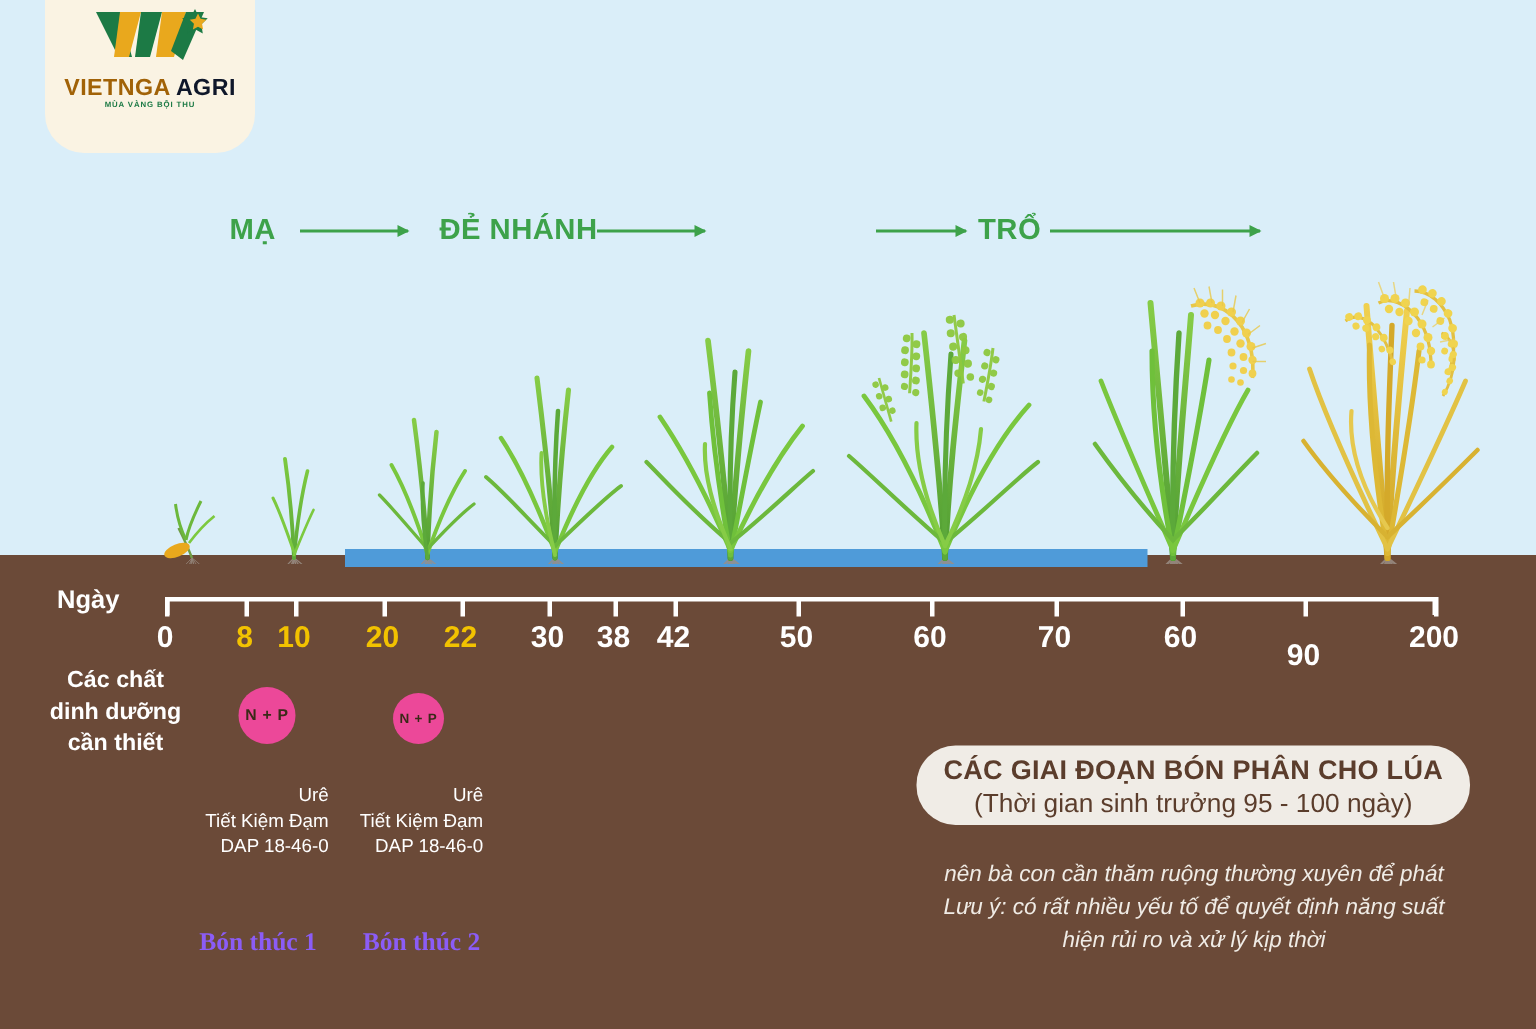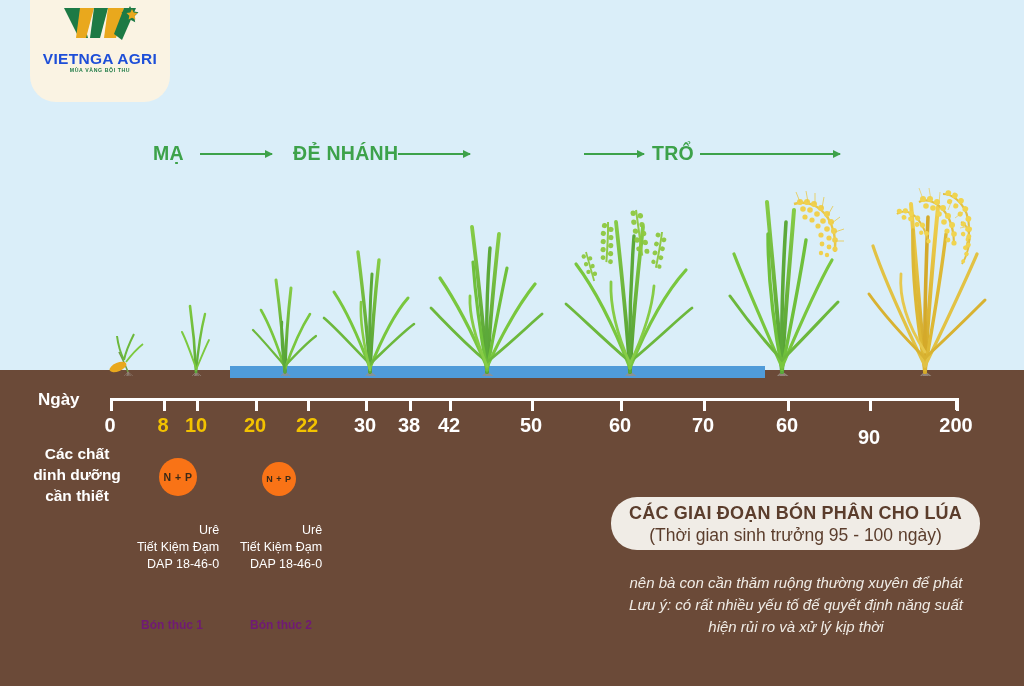--- a/index.html
+++ b/index.html
@@ -19,22 +19,22 @@
   .logo-card{
     position:absolute;left:30px;top:-28px;width:140px;height:130px;
     background:#faf3e3;border-radius:0 0 26px 26px;
   }
   .logo-mark{position:absolute;left:0;right:0;top:32px;height:48px;}
   .logo-name{
     position:absolute;left:0;right:0;top:78px;text-align:center;
     font-size:15.5px;font-weight:bold;letter-spacing:.3px;
     font-family:"Liberation Sans",sans-serif;
   }
-  .logo-name .a{color:#1d4ed8;}
-  .logo-name .b{color:#1d4ed8;}
+  .logo-name .a{color:#a16207;}
+  .logo-name .b{color:#0f172a;}
   .logo-tag{
     position:absolute;left:0;right:0;top:95px;text-align:center;
     font-size:5.2px;font-weight:bold;color:#1c7a45;letter-spacing:.6px;
   }
 
   
   .stages{position:absolute;left:0;top:138px;width:948px;height:36px;}
   .stage-label{
     position:absolute;top:0;color:#3da24a;font-weight:bold;font-size:19.5px;
     letter-spacing:.3px;white-space:nowrap;line-height:30px;
@@ -58,31 +58,31 @@
   .ngay{
     position:absolute;left:38px;top:390px;color:#fff;font-size:17px;font-weight:bold;
   }
 
   
   .nutri-title{
     position:absolute;left:18px;top:443px;width:118px;text-align:center;
     color:#fff;font-size:15.5px;font-weight:bold;line-height:21px;
   }
   .np{
-    position:absolute;width:38px;height:38px;border-radius:50%;background:#f97316;
+    position:absolute;width:38px;height:38px;border-radius:50%;background:#ec4899;
     color:#3a2a18;font-size:10.5px;font-weight:bold;
     display:flex;align-items:center;justify-content:center;letter-spacing:.5px;
   }
   .fert{
     position:absolute;text-align:right;color:#fff;font-size:12.5px;line-height:17px;
     transform:translateX(-50%);white-space:nowrap;
   }
   .bonthuc{
-    position:absolute;color:#701a75;font-size:12px;font-weight:bold;
-    transform:translateX(-50%);white-space:nowrap;
+    position:absolute;color:#8b5cf6;font-size:17px;font-weight:bold;
+    transform:translateX(-50%);white-space:nowrap;font-family:Liberation Serif, serif;
   }
 
   
   .infobox{
     position:absolute;left:611px;top:497px;width:369px;height:53px;
     background:#f0ece6;border-radius:26px;
     display:flex;flex-direction:column;align-items:center;justify-content:center;
   }
   .infobox .l1{color:#5b3d2c;font-size:18px;font-weight:bold;letter-spacing:.2px;line-height:22px;}
   .infobox .l2{color:#5b3d2c;font-size:17.5px;line-height:22px;}

